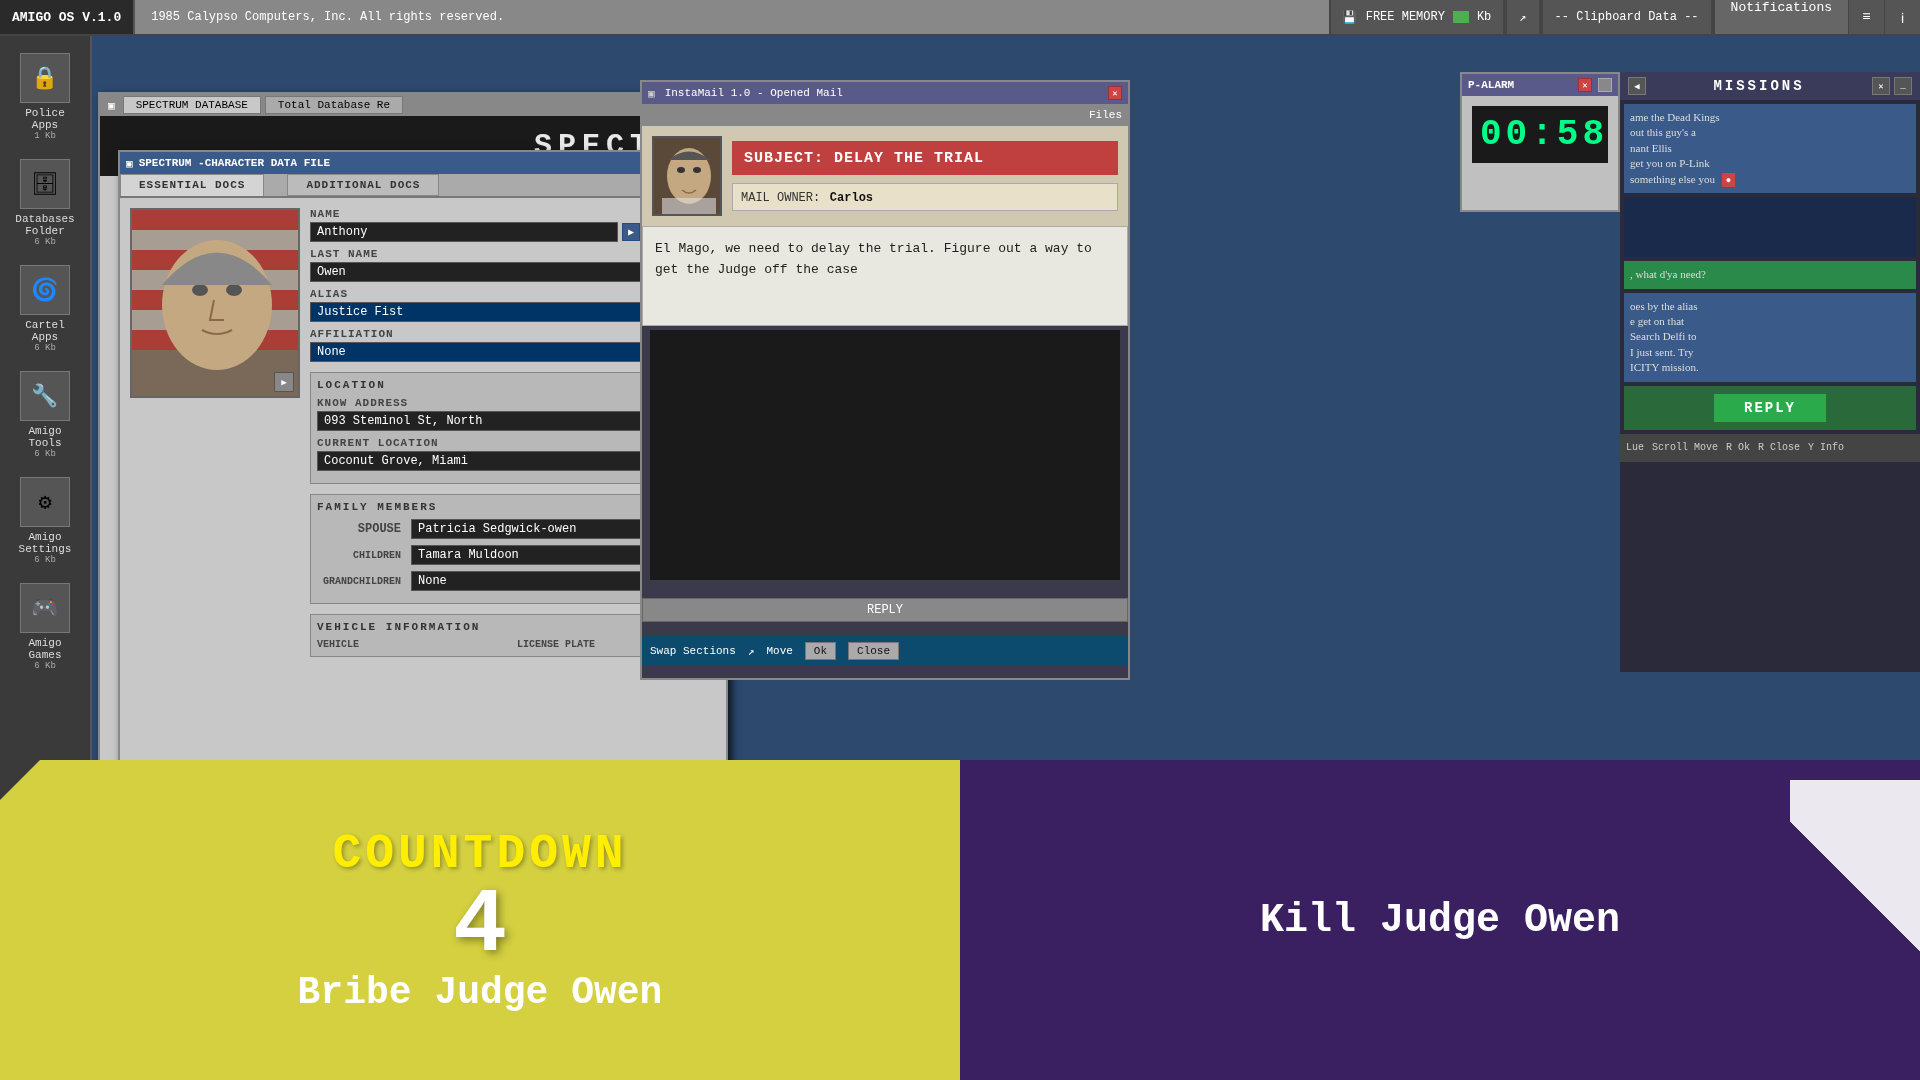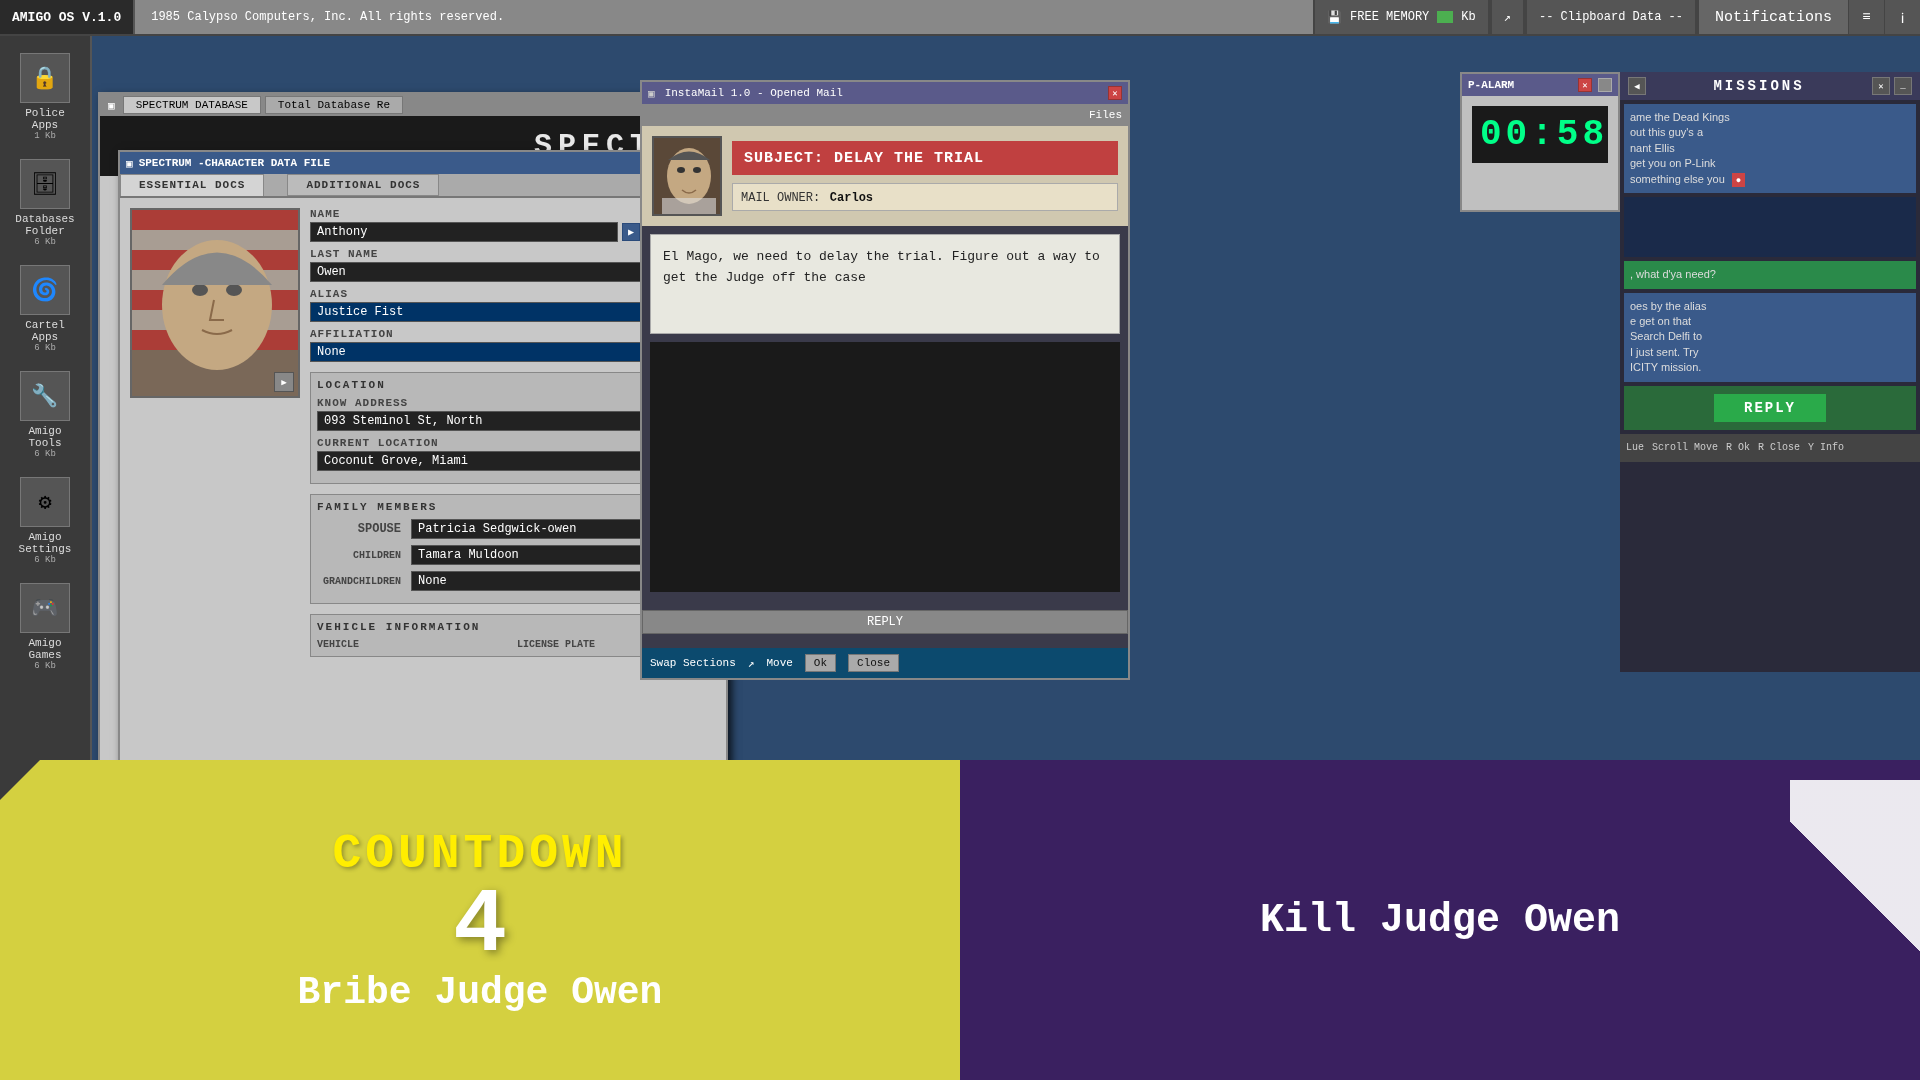--- a/index.html
+++ b/index.html
@@ -55,25 +55,25 @@
     }
     .topbar-section .green-dot {
       width: 16px;
       height: 12px;
       background: #4caf50;
       display: inline-block;
     }
     .topbar-notifications {
       background: #666;
       color: #fff;
-      font-size: 15px;
+      font-size: 13px;
       padding: 0 16px;
       height: 100%;
       display: flex;
-      align-items: center;
+      align-items: flex-start;
       border-left: 2px solid #444;
     }
     .topbar-icons {
       display: flex;
       align-items: center;
       height: 100%;
       background: #555;
     }
     .topbar-icon-btn {
       width: 36px;
@@ -434,21 +434,20 @@
       font-size: 12px;
       font-family: 'Courier New', monospace;
       color: #333;
     }
     .mail-owner-value {
       font-weight: bold;
       color: #111;
     }
     .mail-body {
       background: #e8e8e0;
-      margin: 8px;
       padding: 12px;
       min-height: 100px;
       border: 1px solid #aaa;
     }
     .mail-body-text {
       font-size: 13px;
       font-family: 'Courier New', monospace;
       color: #222;
       line-height: 1.6;
     }
@@ -583,21 +582,21 @@
       cursor: pointer;
       display: flex; align-items: center; justify-content: center;
       color: #fff;
       font-size: 9px;
     }
     .mission-chat {
       background: #3a5a8a;
       margin: 4px;
       padding: 6px;
       font-size: 11px;
-      font-family: Liberation Sans, sans-serif;
+      font-family: Liberation Serif, serif;
       color: #ddd;
       line-height: 1.4;
     }
     .mission-chat.active { background: #2a8a4a; }
     .mission-chat .badge {
       display: inline-block;
       background: #c44;
       color: #fff;
       font-size: 9px;
       padding: 1px 4px;

